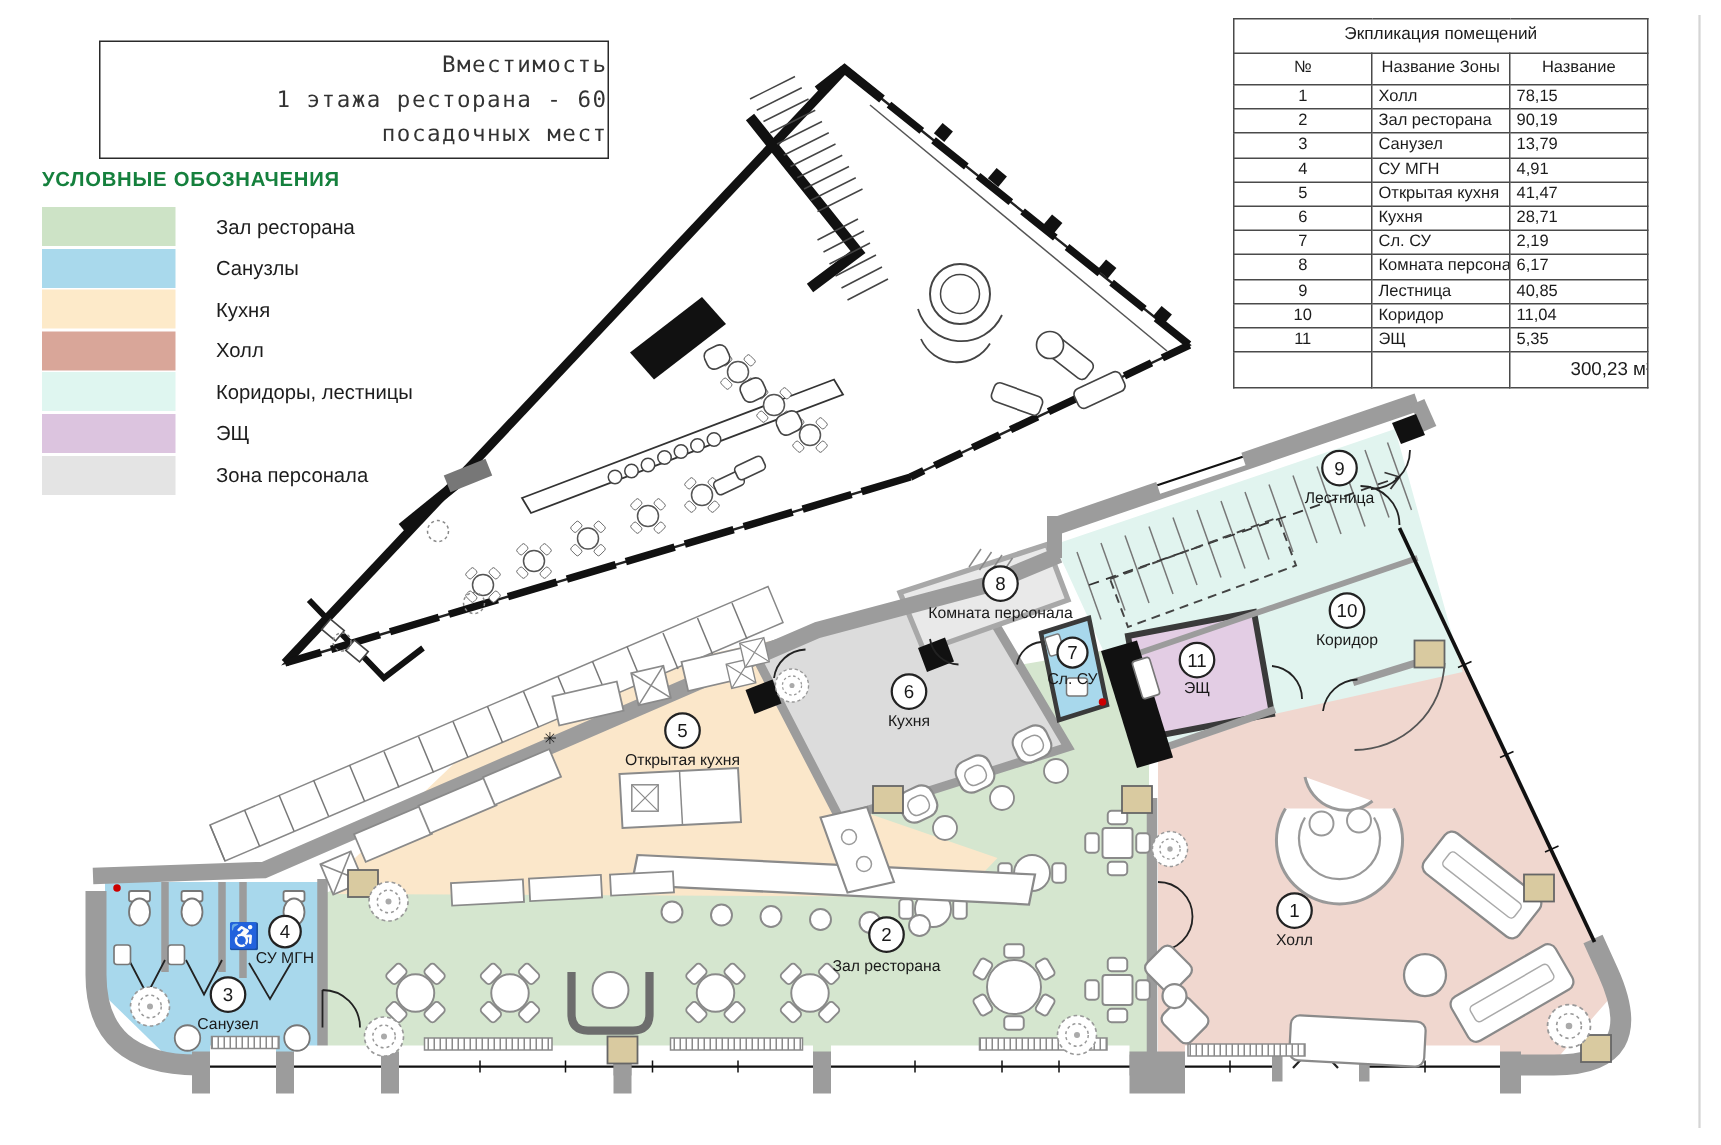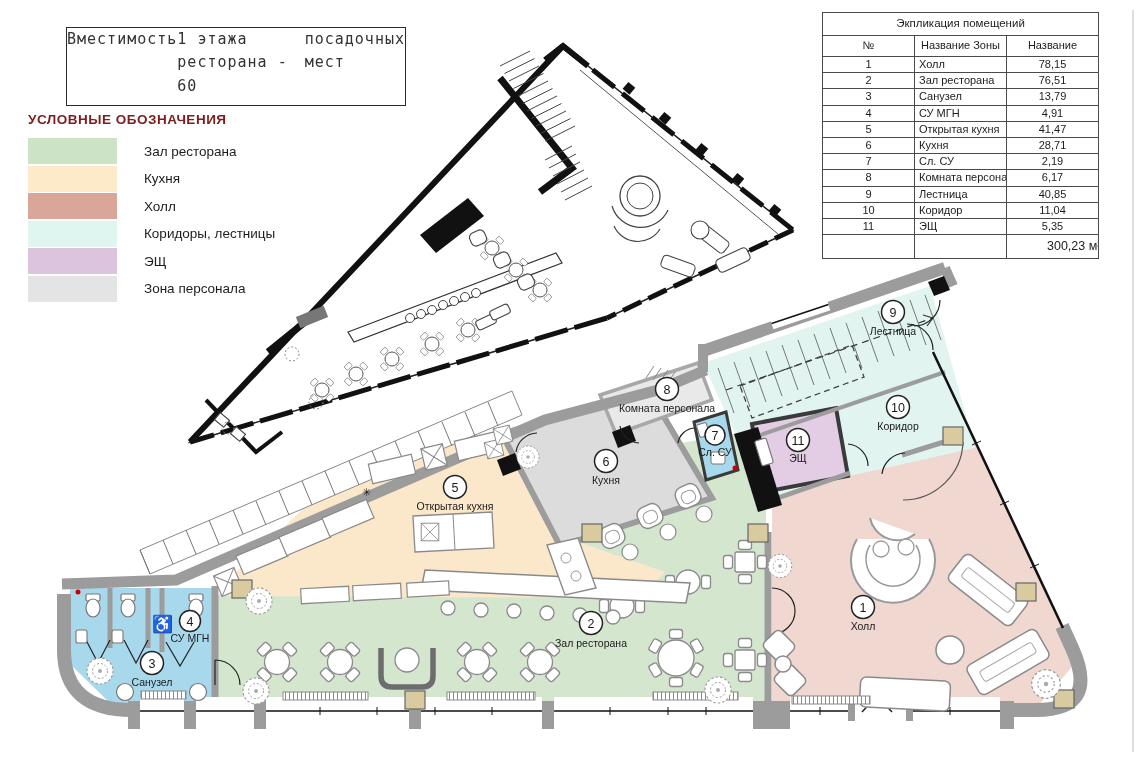--- a/index.html
+++ b/index.html
@@ -1,38 +1,38 @@
 <!DOCTYPE html>
 <html><head>
 <meta charset="utf-8">
 <style>
   html,body{margin:0;padding:0;background:#fff;}
   .stage{position:relative;width:1147px;height:763px;background:#fff;overflow:hidden;
          font-family:"Liberation Sans",sans-serif;color:#222;}
   
   .title-box{position:absolute;left:66px;top:27px;width:338px;height:77px;
-    border:1.6px solid #2a2a2a;background:#fff;display:flex;flex-direction:row;
-    align-items:flex-start;justify-content:center;z-index:6;
+    border:1.6px solid #2a2a2a;background:#fff;display:flex;flex-direction:column;
+    align-items:flex-end;justify-content:center;z-index:6;
     font-family:"DejaVu Sans Mono","Liberation Mono",monospace;
     font-size:15px;line-height:1.55;letter-spacing:1px;color:#333;}
   
   .legend{position:absolute;left:28px;top:112px;z-index:6;}
-  .legend-title{font-size:13.5px;font-weight:bold;letter-spacing:.5px;margin-bottom:11px;color:#7f1d1d;}
+  .legend-title{font-size:13.5px;font-weight:bold;letter-spacing:.5px;margin-bottom:11px;color:#15803d;}
   .legend-row{display:flex;align-items:center;height:26px;margin-bottom:1.6px;}
   .swatch{width:89px;height:26px;flex:0 0 89px;}
   .legend-label{margin-left:27px;font-size:13.5px;color:#1d1d1d;white-space:nowrap;}
   
   .spec{position:absolute;left:822px;top:12px;width:277px;z-index:6;background:#fff;}
   .spec table{border-collapse:collapse;width:100%;table-layout:fixed;
     font-size:11px;color:#1c1c1c;}
   .spec td{border:1px solid #4a4a4a;padding:1px 4px;line-height:13.2px;height:13px;overflow:hidden;white-space:nowrap;}
   .spec .t-title{text-align:center;height:20px;font-size:11.5px;}
   .spec .t-head{text-align:center;height:18px;font-size:11px;}
   .spec .c-num{text-align:center;}
-  .spec .c-area{text-align:center;}
+  .spec .c-area{}
   .spec .t-total{text-align:center;height:21px;font-size:12.5px;padding-left:40px;}
   .spec table{border:1.5px solid #3a3a3a;}
   
   svg text{font-family:"Liberation Sans",sans-serif;fill:#1a1a1a;}
   .rnum{font-size:12.5px;text-anchor:middle;}
   .rname{font-size:10.5px;text-anchor:middle;}
   .rlabel circle{fill:#fff;stroke:#222;stroke-width:1.5;}
 </style>
 </head>
 <body>
@@ -529,20 +529,24 @@
   <div>Вместимость</div>
   <div>1 этажа ресторана - 60</div>
   <div>посадочных мест</div>
 </div>
 
 <div class="legend">
   <div class="legend-title">УСЛОВНЫЕ ОБОЗНАЧЕНИЯ</div>
   <div class="legend-row">
     <div class="swatch" style="background-color: rgb(205, 227, 198);"></div>
     <div class="legend-label">Зал ресторана</div>
+  </div>
+  <div class="legend-row">
+    <div class="swatch" style="background-color: rgb(169, 217, 236);"></div>
+    <div class="legend-label">Санузлы</div>
   </div>
   <div class="legend-row">
     <div class="swatch" style="background-color: rgb(253, 234, 201);"></div>
     <div class="legend-label">Кухня</div>
   </div>
   <div class="legend-row">
     <div class="swatch" style="background-color: rgb(217, 166, 153);"></div>
     <div class="legend-label">Холл</div>
   </div>
   <div class="legend-row">
@@ -571,21 +575,21 @@
         <td class="t-head" style="width:72px">Название</td>
       </tr>
       <tr>
         <td class="c-num">1</td>
         <td>Холл</td>
         <td class="c-area">78,15</td>
           </tr>
       <tr>
         <td class="c-num">2</td>
         <td>Зал ресторана</td>
-        <td class="c-area">76,51</td>
+        <td class="c-area">90,19</td>
           </tr>
       <tr>
         <td class="c-num">3</td>
         <td>Санузел</td>
         <td class="c-area">13,79</td>
           </tr>
       <tr>
         <td class="c-num">4</td>
         <td>СУ МГН</td>
         <td class="c-area">4,91</td>

